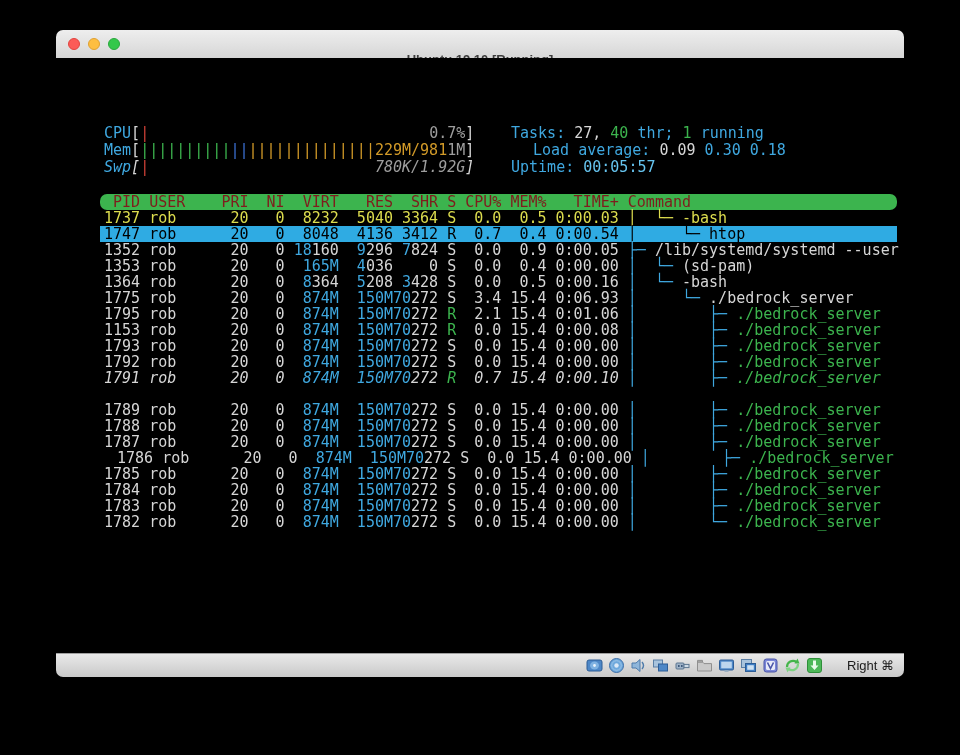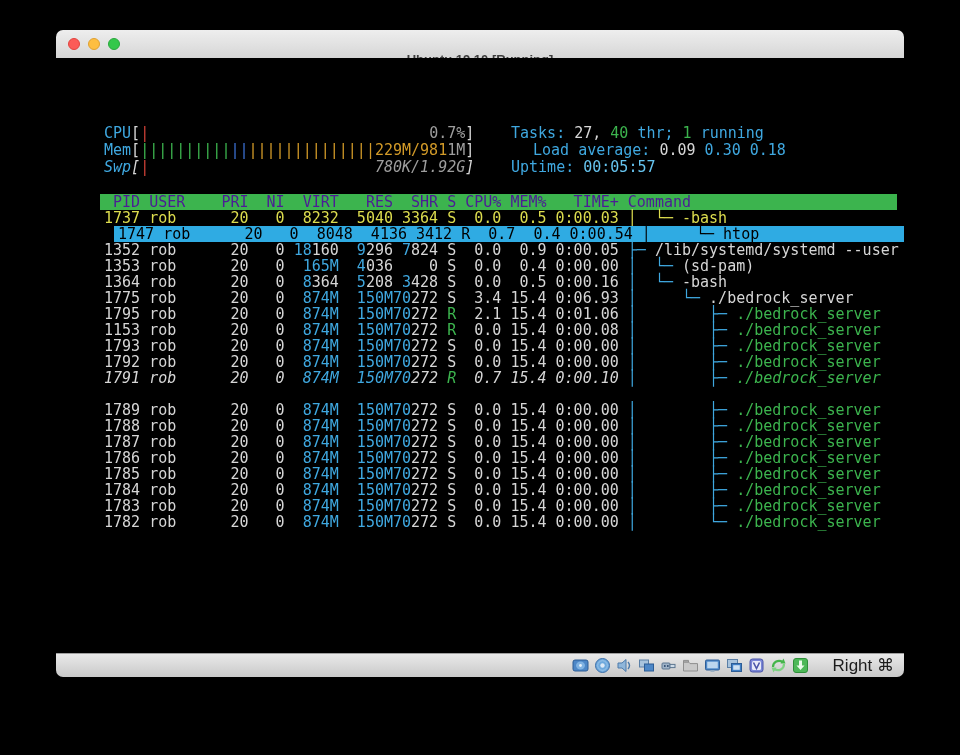--- a/index.html
+++ b/index.html
@@ -21,30 +21,30 @@
   
   .vm-screen{position:absolute;left:0;top:28px;width:848px;height:595px;background:#000;overflow:hidden;}
   .term{position:absolute;left:44px;top:0;width:797px;height:424px;}
   .t-line{position:absolute;left:0;width:797px;white-space:pre;
     font-family:"DejaVu Sans Mono","Liberation Mono",monospace;
     font-size:15px;line-height:16px;height:16px;padding-left:4px;box-sizing:border-box;}
   .mline{height:17px;line-height:17px;}
   .w {color:var(--fg);}   .c {color:var(--cyan);}  .bc{color:var(--bcyan);}
   .g {color:var(--green);}.y {color:var(--yellow);margin-top:20px;}.o {color:var(--orange);}
   .r {color:var(--red);}  .gy{color:var(--gray);}  .k {color:#000;}
-  .hdr-bar{background:var(--headerbg);color:#4c1d95;}
-  .sel-bar{background:var(--selbg);color:#000;margin-left:14px;}
+  .hdr-bar{background:var(--headerbg);color:#7f1d1d;border-radius:7px;}
+  .sel-bar{background:var(--selbg);color:#000;}
   .bl{color:var(--bluebar);}
   
   .statusbar{position:absolute;left:0;bottom:0;width:848px;height:24px;
     background:linear-gradient(#e9e9e9,#c9c9c9);border-top:1px solid #9f9f9f;
     border-radius:0 0 7px 7px;display:flex;align-items:center;justify-content:flex-end;
     padding-right:10px;box-sizing:border-box;gap:5px;}
   .sb-icon{width:17px;height:17px;flex:0 0 auto;}
-  .hostkey{font-size:17px;color:#1c1c1c;margin-left:19px;white-space:nowrap;}
+  .hostkey{font-size:13px;color:#1c1c1c;margin-left:19px;white-space:nowrap;}
 </style>
 </head>
 <body style="--fg: #d6d6d6; --cyan: #3fa8e0; --bcyan: #66c4ef; --green: #3cb44e; --yellow: #dcdc4e; --orange: #d29a28; --red: #cc4036; --gray: #9e9e9e; --selbg: #2fabe3; --headerbg: #3cb44e; --bluebar: #3a6fd0;">
 
 <div class="vbox-window">
 
   <div class="titlebar">
     <div class="traffic tl-close"></div>
     <div class="traffic tl-min"></div>
     <div class="traffic tl-zoom"></div>
@@ -67,21 +67,21 @@
         <div class="t-line " style="top: 216px;"><span class="w">1364 rob      20   0 </span><span class="c"> 8</span><span class="w">364</span><span class="c">  5</span><span class="w">208</span><span class="c"> 3</span><span class="w">428</span><span class="w"> S</span><span class="w">  0.0  0.5 0:00.16 </span><span class="c">│  └─ </span><span class="w">-bash</span></div>
         <div class="t-line " style="top: 232px;"><span class="w">1775 rob      20   0 </span><span class="c"> 874M</span><span class="c">  150M</span><span class="c">70</span><span class="w">272</span><span class="w"> S</span><span class="w">  3.4 15.4 0:06.93 </span><span class="c">│     └─ </span><span class="w">./bedrock_server</span></div>
         <div class="t-line " style="top: 248px;"><span class="w">1795 rob      20   0 </span><span class="c"> 874M</span><span class="c">  150M</span><span class="c">70</span><span class="w">272</span><span class="g"> R</span><span class="w">  2.1 15.4 0:01.06 </span><span class="c">│        ├─ </span><span class="g">./bedrock_server</span></div>
         <div class="t-line " style="top: 264px;"><span class="w">1153 rob      20   0 </span><span class="c"> 874M</span><span class="c">  150M</span><span class="c">70</span><span class="w">272</span><span class="g"> R</span><span class="w">  0.0 15.4 0:00.08 </span><span class="c">│        ├─ </span><span class="g">./bedrock_server</span></div>
         <div class="t-line " style="top: 280px;"><span class="w">1793 rob      20   0 </span><span class="c"> 874M</span><span class="c">  150M</span><span class="c">70</span><span class="w">272</span><span class="w"> S</span><span class="w">  0.0 15.4 0:00.00 </span><span class="c">│        ├─ </span><span class="g">./bedrock_server</span></div>
         <div class="t-line " style="top: 296px;"><span class="w">1792 rob      20   0 </span><span class="c"> 874M</span><span class="c">  150M</span><span class="c">70</span><span class="w">272</span><span class="w"> S</span><span class="w">  0.0 15.4 0:00.00 </span><span class="c">│        ├─ </span><span class="g">./bedrock_server</span></div>
         <div class="t-line " style="top: 312px; font-style: italic;"><span class="w">1791 rob      20   0 </span><span class="c"> 874M</span><span class="c">  150M</span><span class="c">70</span><span class="w">272</span><span class="g"> R</span><span class="w">  0.7 15.4 0:00.10 </span><span class="c">│        ├─ </span><span class="g">./bedrock_server</span></div>
         <div class="t-line " style="top: 344px;"><span class="w">1789 rob      20   0 </span><span class="c"> 874M</span><span class="c">  150M</span><span class="c">70</span><span class="w">272</span><span class="w"> S</span><span class="w">  0.0 15.4 0:00.00 </span><span class="c">│        ├─ </span><span class="g">./bedrock_server</span></div>
         <div class="t-line " style="top: 360px;"><span class="w">1788 rob      20   0 </span><span class="c"> 874M</span><span class="c">  150M</span><span class="c">70</span><span class="w">272</span><span class="w"> S</span><span class="w">  0.0 15.4 0:00.00 </span><span class="c">│        ├─ </span><span class="g">./bedrock_server</span></div>
         <div class="t-line " style="top: 376px;"><span class="w">1787 rob      20   0 </span><span class="c"> 874M</span><span class="c">  150M</span><span class="c">70</span><span class="w">272</span><span class="w"> S</span><span class="w">  0.0 15.4 0:00.00 </span><span class="c">│        ├─ </span><span class="g">./bedrock_server</span></div>
-        <div class="t-line " style="top: 392px;"><span class="w">1786 rob      20   0 </span><span class="c"> 874M</span><span class="c">  150M</span><span class="c">70</span><span class="w">272</span><span class="w"> S</span><span class="w">  0.0 15.4 0:00.00 </span><span class="c">│        ├─ </span><span class="g">./bedrock_server</span></div>
+        <div class="t-line " style="top: 392px; margin-left: 13px;"><span class="w">1786 rob      20   0 </span><span class="c"> 874M</span><span class="c">  150M</span><span class="c">70</span><span class="w">272</span><span class="w"> S</span><span class="w">  0.0 15.4 0:00.00 </span><span class="c">│        ├─ </span><span class="g">./bedrock_server</span></div>
         <div class="t-line " style="top: 408px;"><span class="w">1785 rob      20   0 </span><span class="c"> 874M</span><span class="c">  150M</span><span class="c">70</span><span class="w">272</span><span class="w"> S</span><span class="w">  0.0 15.4 0:00.00 </span><span class="c">│        ├─ </span><span class="g">./bedrock_server</span></div>
         <div class="t-line " style="top: 424px;"><span class="w">1784 rob      20   0 </span><span class="c"> 874M</span><span class="c">  150M</span><span class="c">70</span><span class="w">272</span><span class="w"> S</span><span class="w">  0.0 15.4 0:00.00 </span><span class="c">│        ├─ </span><span class="g">./bedrock_server</span></div>
         <div class="t-line " style="top: 440px;"><span class="w">1783 rob      20   0 </span><span class="c"> 874M</span><span class="c">  150M</span><span class="c">70</span><span class="w">272</span><span class="w"> S</span><span class="w">  0.0 15.4 0:00.00 </span><span class="c">│        ├─ </span><span class="g">./bedrock_server</span></div>
         <div class="t-line " style="top: 456px;"><span class="w">1782 rob      20   0 </span><span class="c"> 874M</span><span class="c">  150M</span><span class="c">70</span><span class="w">272</span><span class="w"> S</span><span class="w">  0.0 15.4 0:00.00 </span><span class="c">│        └─ </span><span class="g">./bedrock_server</span></div>
       </div>
   </div>
 
   <div class="statusbar">
     <svg class="sb-icon" viewBox="0 0 17 17">
         <rect x="1" y="3" width="15" height="11" rx="2" fill="#4d87c7" stroke="#2d5d96"></rect>

